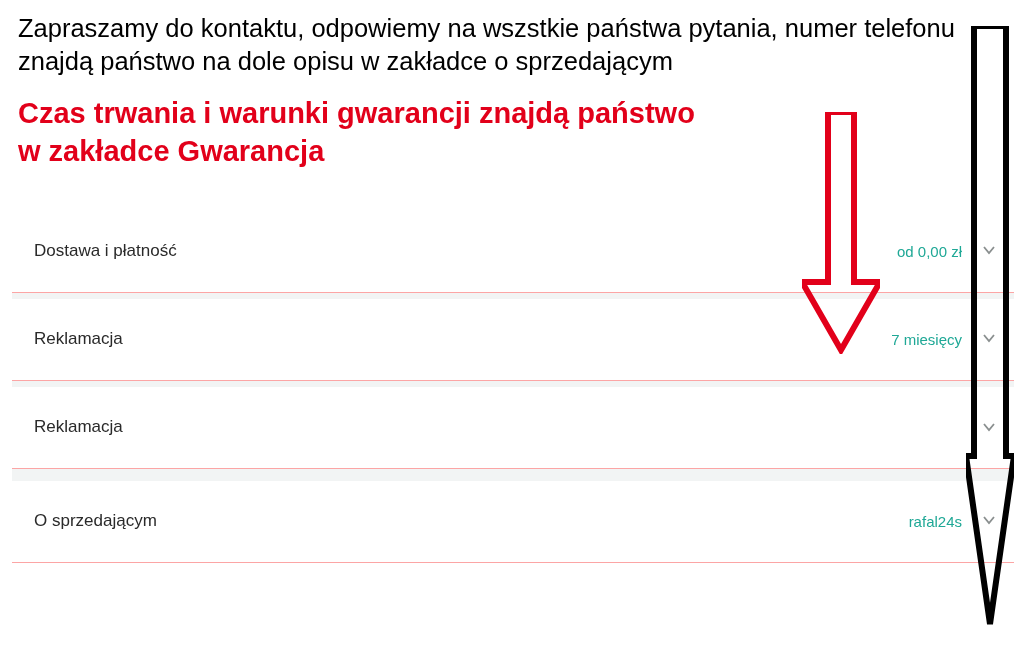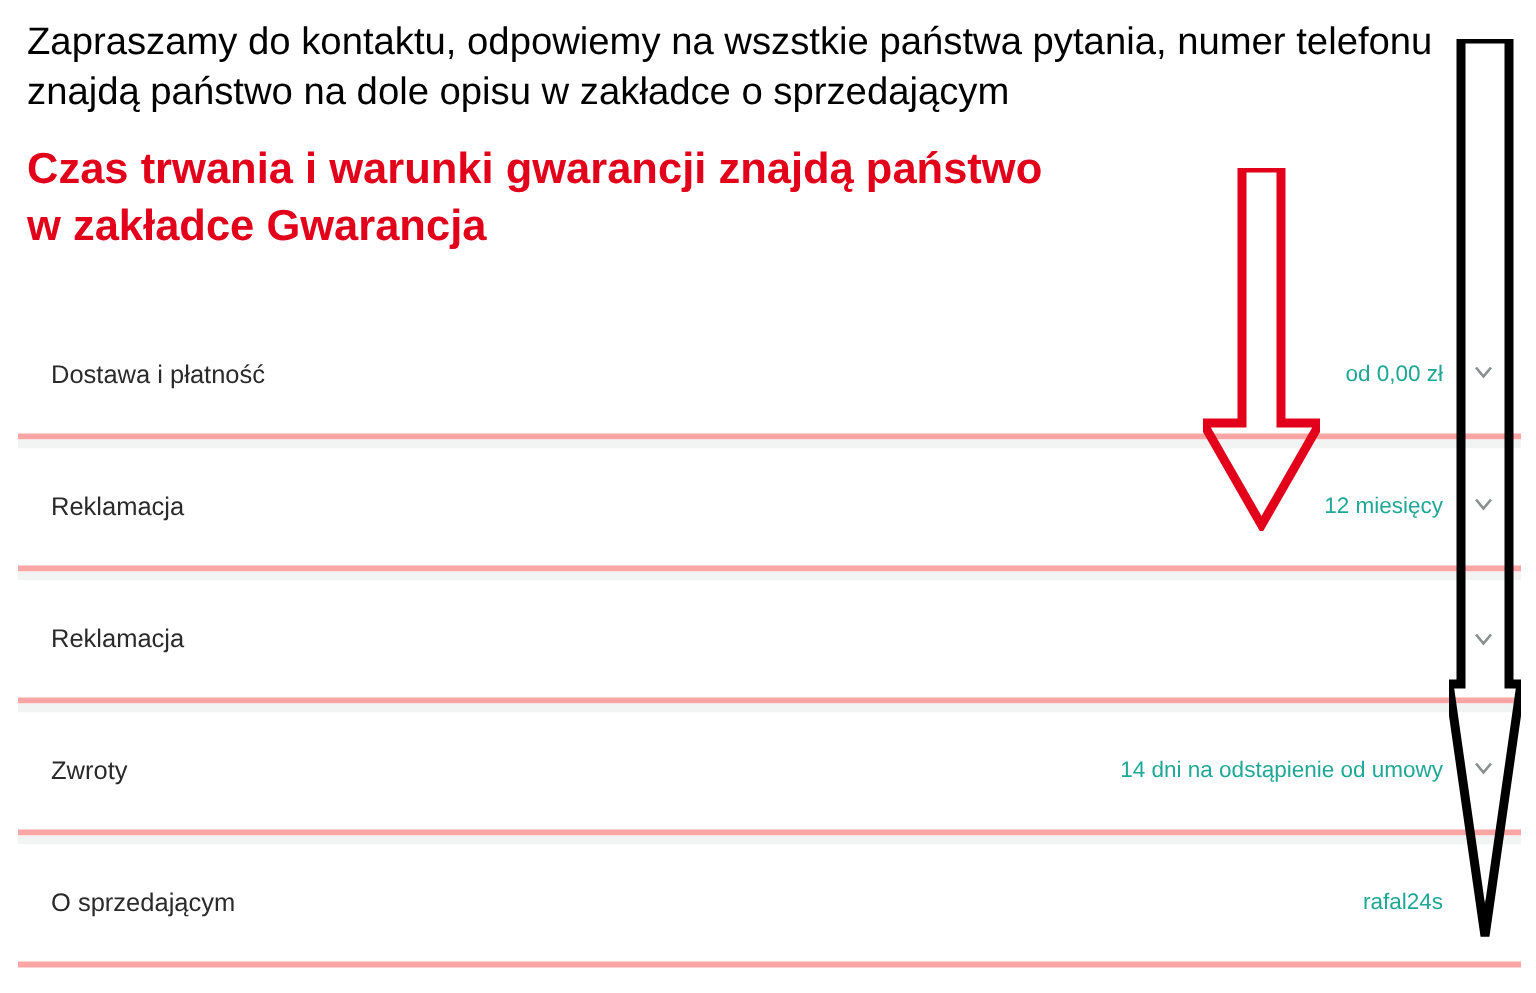--- a/index.html
+++ b/index.html
@@ -24,21 +24,21 @@
     color: #e2001a;
     padding: 18px 300px 0 18px;
     line-height: 1.3;
   }
   .accordion-wrap {
     margin-top: 40px;
     padding: 0 10px 0 12px;
   }
   .accordion-item {
     background: #fff;
-    border-bottom: 4px solid #fca5a5;
+    border-bottom: 1px solid #fca5a5;
     display: flex;
     align-items: center;
     justify-content: space-between;
     height: 82px;
     padding: 0 18px 0 22px;
   }
   .accordion-sep {
     height: 6px;
     background: #f2f4f4;
   }
@@ -95,21 +95,21 @@
             <polyline points="2,4 7,10 12,4" fill="none" stroke="#8a8f8f" stroke-width="1.8"></polyline>
           </svg>
       </span>
     </span>
   </div>
   <div class="accordion-sep"></div>
 
   <div class="accordion-item">
     <span class="acc-label">Reklamacja</span>
     <span class="acc-right">
-      <span class="acc-value">12 miesięcy</span>
+      <span class="acc-value">7 miesięcy</span>
       <span class="chevron">
         <svg width="14" height="14" viewBox="0 0 14 14">
             <polyline points="2,4 7,10 12,4" fill="none" stroke="#8a8f8f" stroke-width="1.8"></polyline>
           </svg>
       </span>
     </span>
   </div>
   <div class="accordion-sep"></div>
 
   <div class="accordion-item">
@@ -118,31 +118,20 @@
       <span class="acc-value"></span>
       <span class="chevron">
         <svg width="14" height="14" viewBox="0 0 14 14">
             <polyline points="2,4 7,10 12,4" fill="none" stroke="#8a8f8f" stroke-width="1.8"></polyline>
           </svg>
       </span>
     </span>
   </div>
   <div class="accordion-sep"></div>
 
-  <div class="accordion-item">
-    <span class="acc-label">Zwroty</span>
-    <span class="acc-right">
-      <span class="acc-value">14 dni na odstąpienie od umowy</span>
-      <span class="chevron">
-        <svg width="14" height="14" viewBox="0 0 14 14">
-            <polyline points="2,4 7,10 12,4" fill="none" stroke="#8a8f8f" stroke-width="1.8"></polyline>
-          </svg>
-      </span>
-    </span>
-  </div>
   <div class="accordion-sep"></div>
 
   <div class="accordion-item">
     <span class="acc-label">O sprzedającym</span>
     <span class="acc-right">
       <span class="acc-value">rafal24s</span>
       <span class="chevron">
         <svg width="14" height="14" viewBox="0 0 14 14">
             <polyline points="2,4 7,10 12,4" fill="none" stroke="#8a8f8f" stroke-width="1.8"></polyline>
           </svg>

